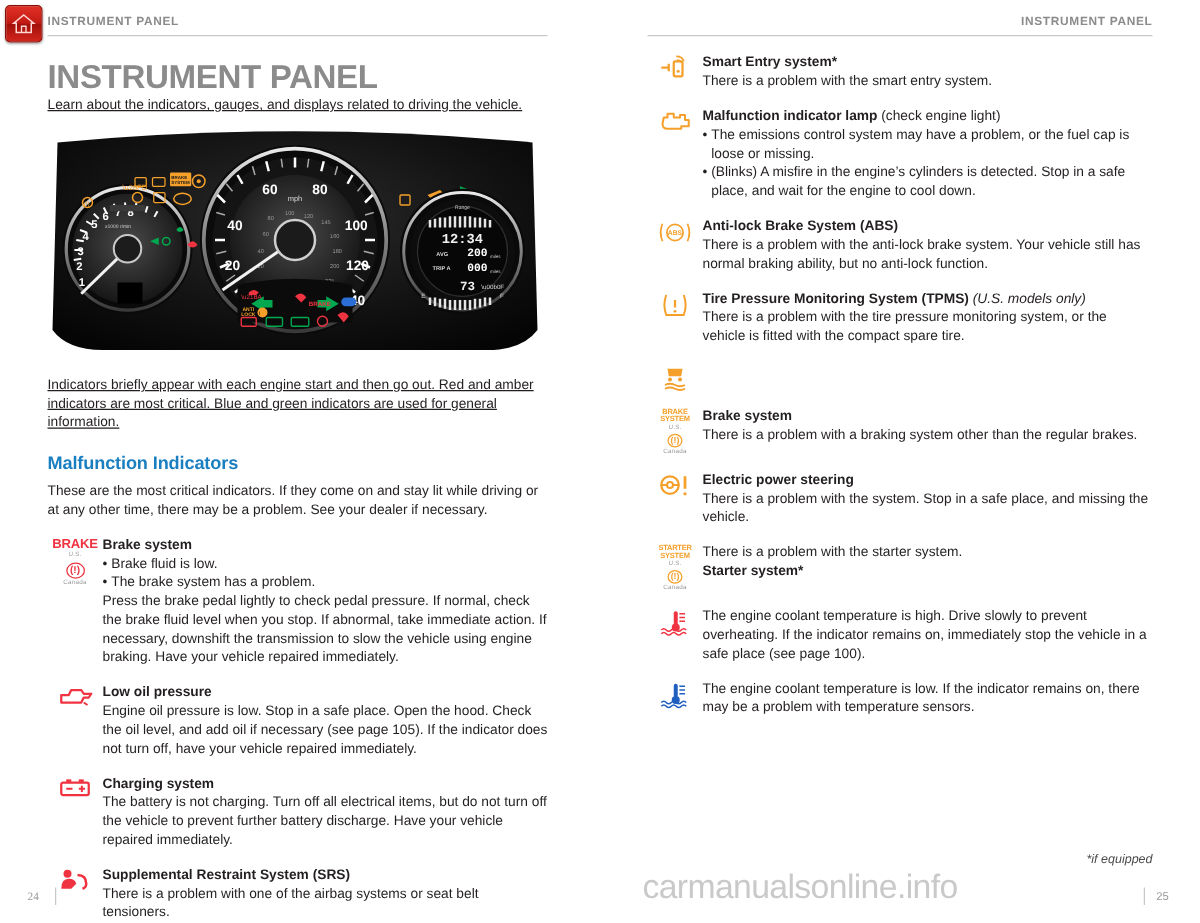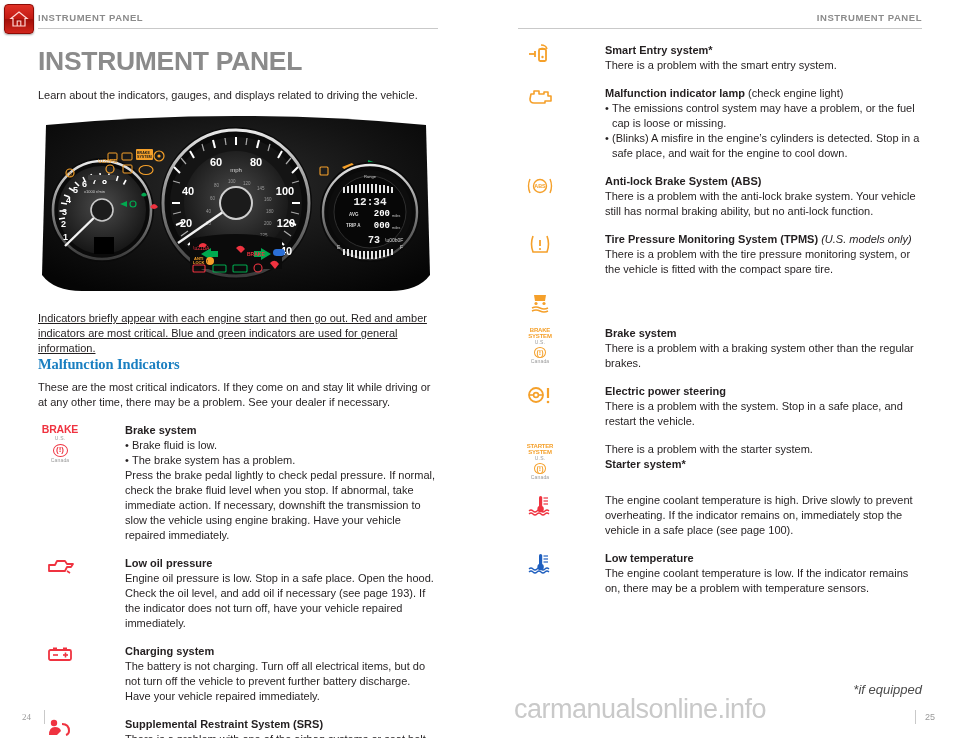--- a/index.html
+++ b/index.html
@@ -32,30 +32,30 @@
     font-size: 9.5px; font-weight: bold; letter-spacing: .55px;
     color: #8b8b8b; padding-top: 12px; text-transform: uppercase;
   }
   .run-head.right { text-align: right; }
   .rule { height: 1px; background: #c9c9c9; margin-top: 5px; }
 
   h1.title {
     font-size: 26.5px; font-weight: bold; letter-spacing: -0.3px;
     color: #8b8b8b; margin-top: 17px;
   }
-  p.lede { font-size: 11px; line-height: 15px; margin-top: 11px; color:#231f20; }
+  p.lede { font-size: 11px; line-height: 15px; color:#231f20;text-decoration:underline; }
 
   h2.sec {
     font-size: 14.5px; font-weight: bold; color: #1a7fc1;
-    letter-spacing: -0.1px; font-family: Liberation Serif, serif;
+    margin-top: 17px; letter-spacing: -0.1px;
   }
   p.body { font-size: 11px; line-height: 15px; margin-top: 7px; }
 
   
-  .entry { display: flex; margin-top: 13px; gap: 43px; }
+  .entry { display: flex; margin-top: 13px; }
   .entry .ico {
     width: 44px; min-width: 44px; padding-top: 1px;
     display: flex; justify-content: center; align-items: flex-start;
   }
   .entry .txt { flex: 1; font-size: 11px; line-height: 15px; }
   .entry .txt b { font-weight: bold; }
   .entry .txt .it { font-style: italic; }
   .entry .txt .reg { font-size: 7.5px; vertical-align: super; }
   .bullet { text-indent: 0; padding-left: 7px; position: relative; }
   .bullet:before { content: "\2022"; position: absolute; left: 0; }
@@ -70,21 +70,21 @@
   .circle-p {
     width: 15px; height: 13px; border: 1.6px solid #ef3340; border-radius: 50%;
     display:flex; align-items:center; justify-content:center;
     font-size: 8px; font-weight: bold; color: #ef3340; line-height:1;
   }
   .circle-p.amber { border-color:#f5a02a; color:#f5a02a; width: 12px; height:11px; font-size:7px;}
 
   
   .footnote {
     position: absolute; right: 38px; top: 682px;
-    font-size: 13px; font-style: italic; color: #4a4a4a;
+    font-size: 10px; font-style: italic; color: #4a4a4a;
   }
   .pagenum {
     position: absolute; top: 712px; font-size: 9px; color: #9a9a9a;
   }
   .pagenum.left  { left: 22px; font-family: Liberation Serif, serif; }
   .pagenum.right { right: 25px; }
   .pagebar {
     position:absolute; top: 710px; width:1px; height:14px; background:#c9c9c9;
   }
   .pagebar.l { left: 44px; }
@@ -371,21 +371,21 @@
 
     <div class="entry">
       <div class="ico">
         <svg width="30" height="18" viewBox="0 0 30 18">
           <path d="M4 8 L4 14 L20 14 L22 10 L26 10 L28 7 L22 7 L20 4 L12 4 L10 8 Z" fill="none" stroke="#ef3340" stroke-width="1.8" stroke-linejoin="round"></path>
           <line x1="22" y1="14" x2="25" y2="16" stroke="#ef3340" stroke-width="1.6"></line>
         </svg>
       </div>
       <div class="txt">
         <div><b>Low oil pressure</b></div>
-        <div>Engine oil pressure is low. Stop in a safe place. Open the hood. Check the oil level, and add oil if necessary (see page 193). If the indicator does not turn off, have your vehicle repaired immediately.</div>
+        <div>Engine oil pressure is low. Stop in a safe place. Open the hood. Check the oil level, and add oil if necessary (see page 105). If the indicator does not turn off, have your vehicle repaired immediately.</div>
       </div>
     </div>
 
     <div class="entry">
       <div class="ico">
         <svg width="30" height="18" viewBox="0 0 30 18">
           <rect x="4" y="5" width="22" height="10" rx="1.5" fill="none" stroke="#ef3340" stroke-width="1.8"></rect>
           <rect x="8" y="2.5" width="4" height="3" fill="#ef3340"></rect>
           <rect x="18" y="2.5" width="4" height="3" fill="#ef3340"></rect>
           <line x1="8" y1="10" x2="13" y2="10" stroke="#ef3340" stroke-width="1.6"></line>
@@ -515,21 +515,21 @@
           <circle cx="11" cy="10" r="7" fill="none" stroke="#f5a02a" stroke-width="1.8"></circle>
           <circle cx="11" cy="10" r="2.4" fill="none" stroke="#f5a02a" stroke-width="1.6"></circle>
           <line x1="4" y1="10" x2="8.6" y2="10" stroke="#f5a02a" stroke-width="1.6"></line>
           <line x1="13.4" y1="10" x2="18" y2="10" stroke="#f5a02a" stroke-width="1.6"></line>
           <line x1="23" y1="3" x2="23" y2="13" stroke="#f5a02a" stroke-width="2.2"></line>
           <circle cx="23" cy="17" r="1.3" fill="#f5a02a"></circle>
         </svg>
       </div>
       <div class="txt">
         <div><b>Electric power steering</b></div>
-        <div>There is a problem with the system. Stop in a safe place, and restart the vehicle.</div>
+        <div>There is a problem with the system. Stop in a safe place, and missing the vehicle.</div>
       </div>
     </div>
 
     <div class="entry">
       <div class="ico">
         <div class="dual">
           <div class="brake-word amber">STARTER</div>
           <div class="brake-word amber">SYSTEM</div>
           <div class="lbl">U.S.</div>
           <div class="circle-p amber" style="margin-top:2px;">(!)</div>
@@ -569,21 +569,20 @@
           <g stroke="#1f5fbf" stroke-width="1.2" fill="none">
             <line x1="18.5" y1="4" x2="23" y2="4"></line>
             <line x1="18.5" y1="7" x2="23" y2="7"></line>
             <line x1="18.5" y1="10" x2="23" y2="10"></line>
           </g>
           <path d="M4 17 q2 -2 4 0 q2 2 4 0 q2 -2 4 0 q2 2 4 0 q2 -2 4 0" fill="none" stroke="#1f5fbf" stroke-width="1.3"></path>
           <path d="M4 20 q2 -2 4 0 q2 2 4 0 q2 -2 4 0 q2 2 4 0 q2 -2 4 0" fill="none" stroke="#1f5fbf" stroke-width="1.3"></path>
         </svg>
       </div>
       <div class="txt">
-        <div><b>Low temperature</b></div>
         <div>The engine coolant temperature is low. If the indicator remains on, there may be a problem with temperature sensors.</div>
       </div>
     </div>
   </div>
 
   <div class="footnote">*if equipped</div>
   <div class="pagenum left">24</div>
   <div class="pagebar l"></div>
   <div class="pagenum right">25</div>
   <div class="pagebar r"></div>

